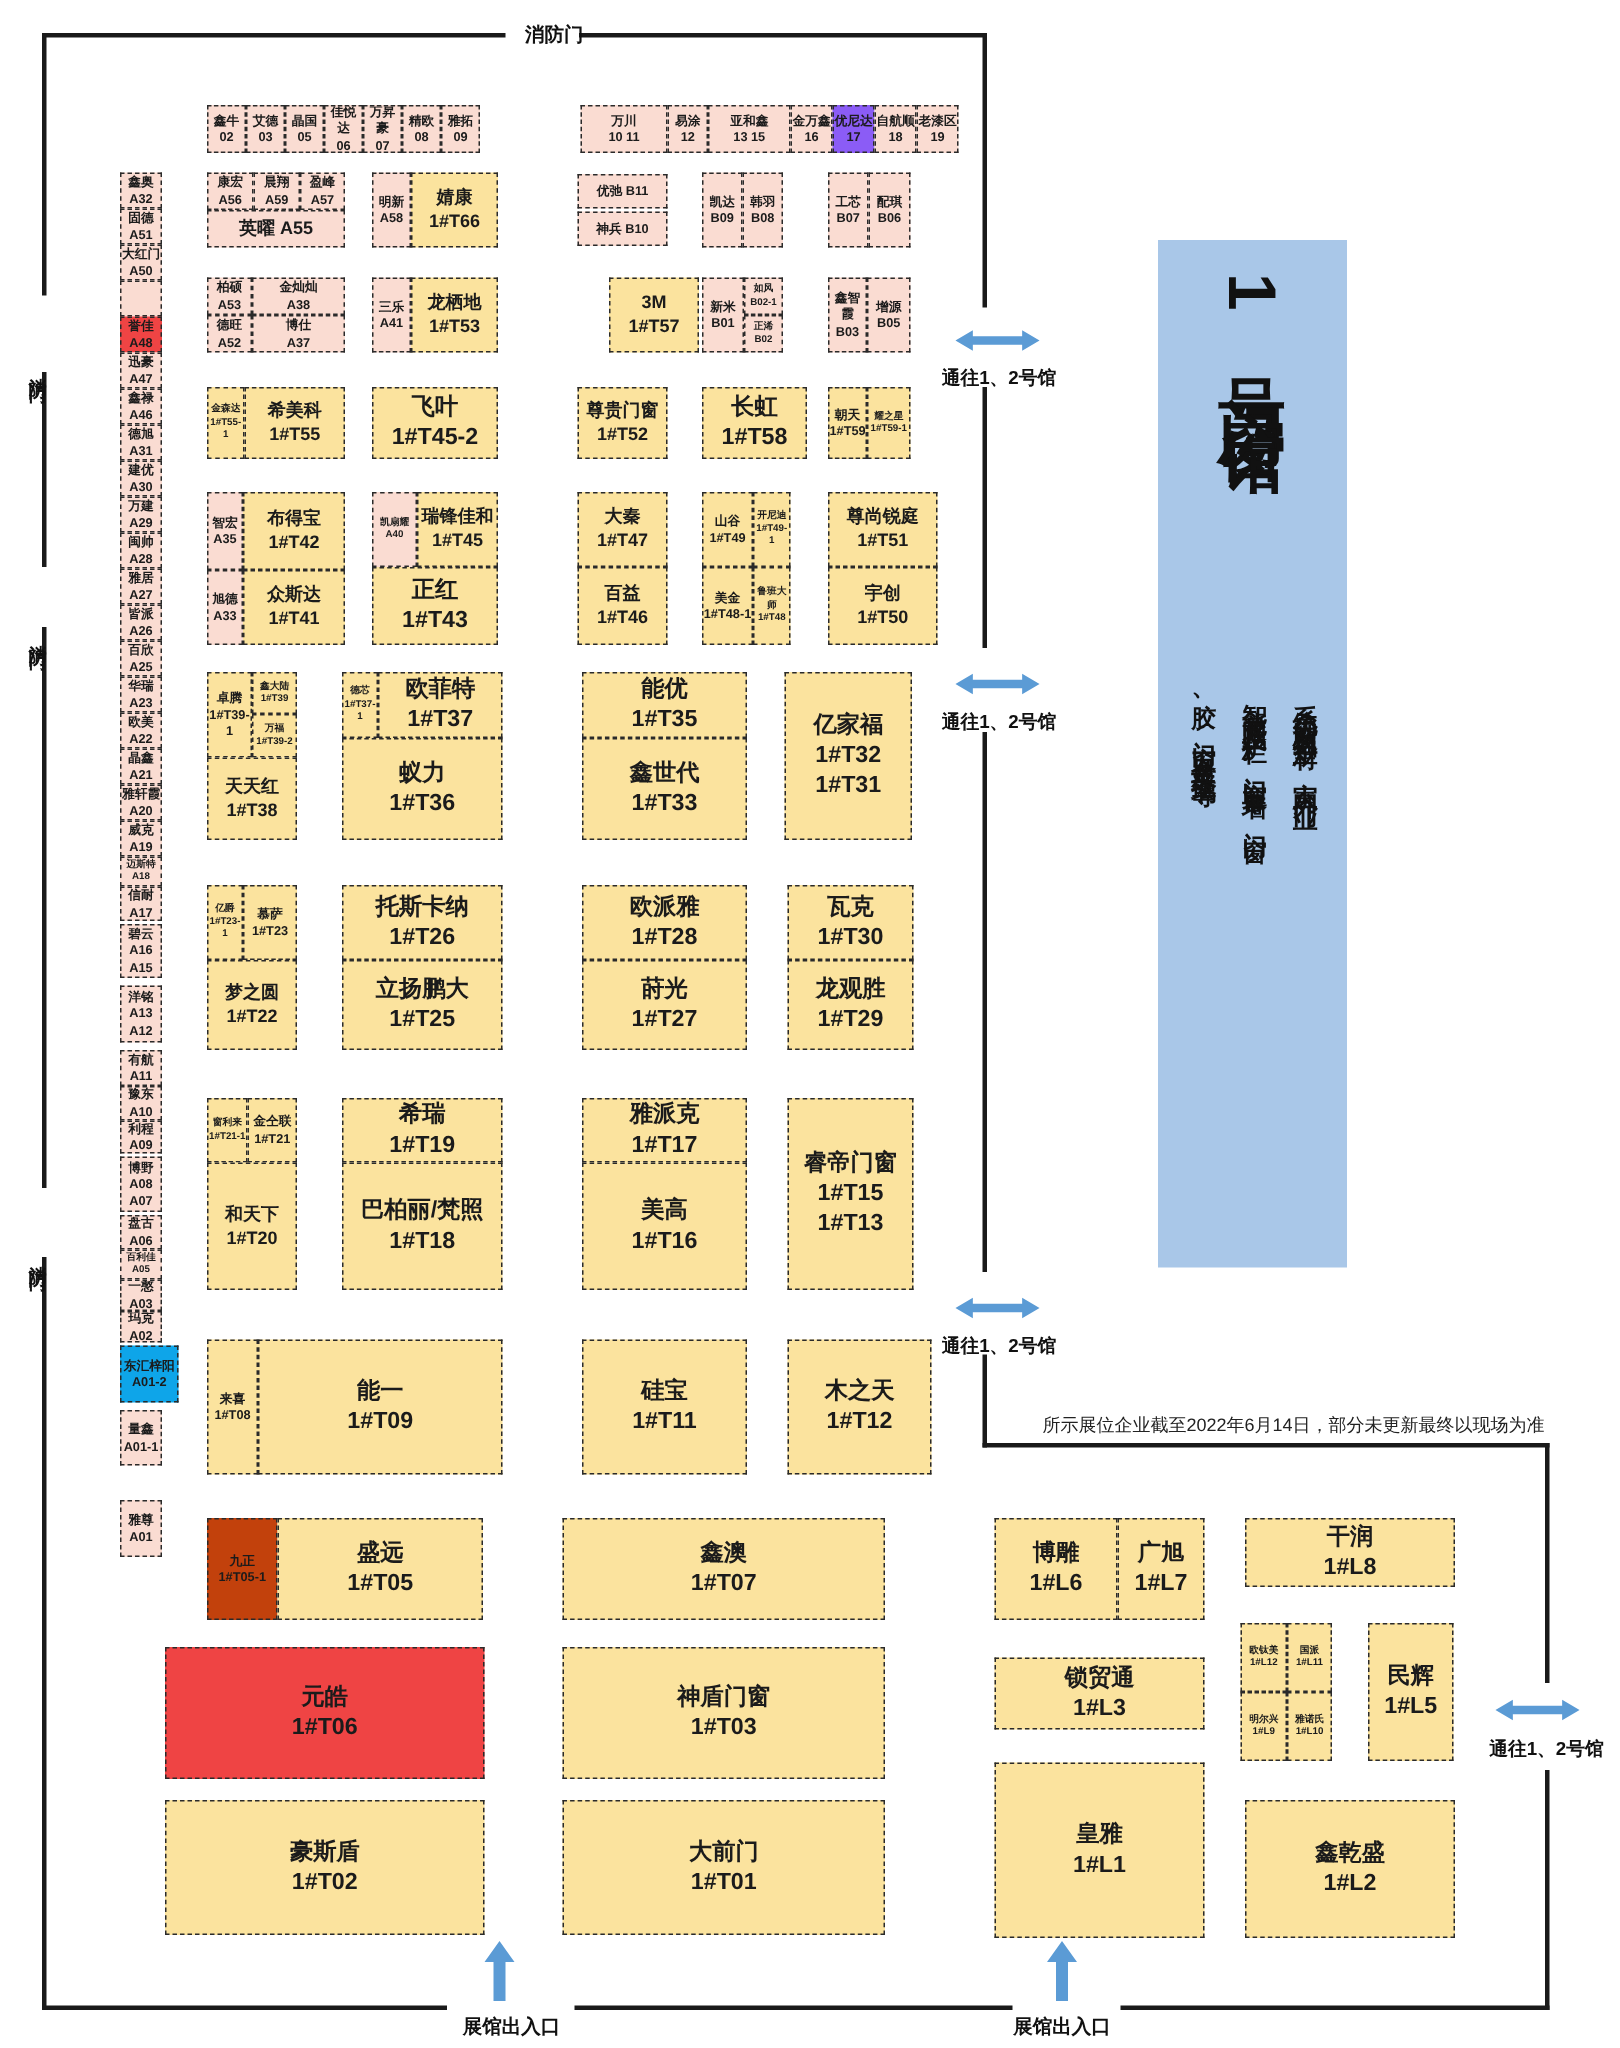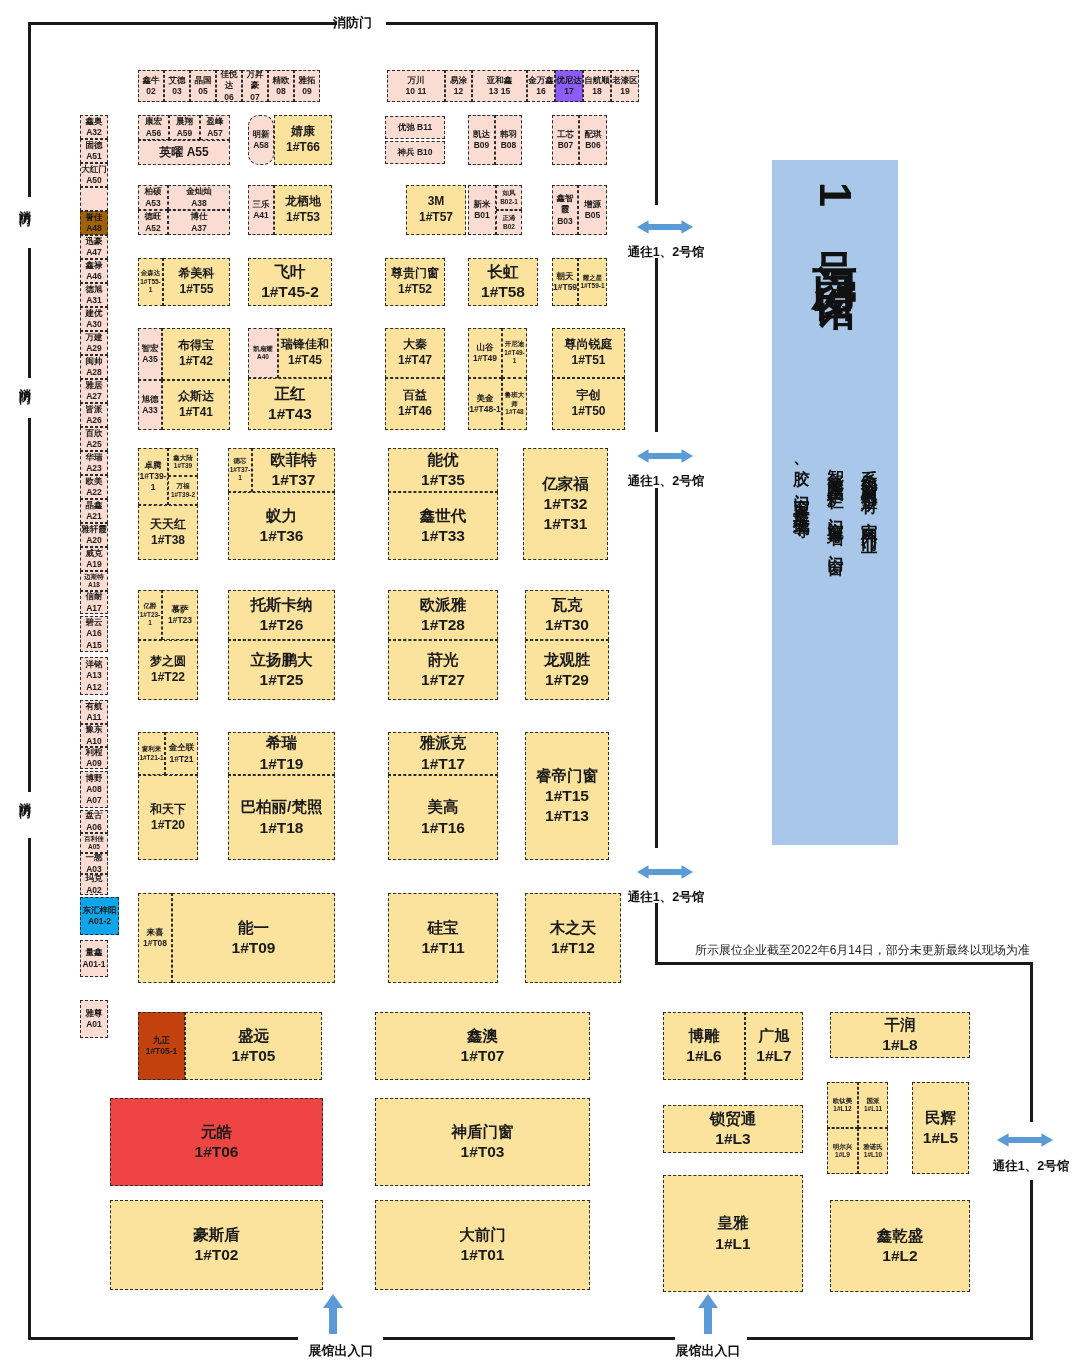--- a/index.html
+++ b/index.html
@@ -7,21 +7,21 @@
         font-family:"Liberation Sans","DejaVu Sans",sans-serif;color:#1b1b1b;overflow:hidden;}
   .wall{position:absolute;background:#1a1a1a;}
   .booth{position:absolute;box-sizing:border-box;border:1.5px dashed #2a2a2a;
          display:flex;flex-direction:column;align-items:center;justify-content:center;
          text-align:center;font-weight:600;line-height:1.3;overflow:hidden;}
   .booth div{width:100%;}
   .booth.lg{font-size:15.5px;}
   .booth.md{font-size:12px;}
   .booth.sm{font-size:8.5px;}
   .booth.xs{font-size:6.5px;}
-  .doorlabel{position:absolute;font-weight:bold;font-size:13px;color:#111;text-align:left;}
+  .doorlabel{position:absolute;font-weight:bold;font-size:13px;color:#111;text-align:right;}
   .vdoor{writing-mode:vertical-rl;letter-spacing:2px;font-size:12px;}
   .passage-label{position:absolute;font-weight:bold;font-size:12.5px;text-align:center;color:#111;}
   .exit-label{position:absolute;font-weight:bold;font-size:13px;text-align:center;color:#111;}
   .note{position:absolute;font-size:12px;color:#222;}
   .arrow{position:absolute;}
   #hall-panel{position:absolute;left:772px;top:160px;width:126px;height:685px;}
   #hall-title{position:absolute;top:22px;left:50%;transform:translateX(-50%);
      writing-mode:vertical-rl;font-size:45px;font-weight:bold;letter-spacing:10px;line-height:1.05;color:#111;}
   #hall-desc{position:absolute;top:296px;left:50%;transform:translateX(-50%);
      writing-mode:vertical-rl;font-size:16.5px;font-weight:bold;letter-spacing:4px;line-height:2.05;color:#111;}
@@ -168,21 +168,21 @@
         <div>A51</div>
       </div>
       <div class="booth sm" style="left: 80px; top: 163px; width: 28px; height: 24px; background: rgb(250, 220, 210);">
         <div>大红门</div>
         <div>A50</div>
       </div>
       <div class="booth sm" style="left: 80px; top: 187px; width: 28px; height: 24px; background: rgb(250, 220, 210); gap: 41px;">
         <div>冠帝</div>
         <div>A49</div>
       </div>
-      <div class="booth sm" style="left: 80px; top: 211px; width: 28px; height: 24px; background: #a16207;">
+      <div class="booth sm" style="left: 80px; top: 211px; width: 28px; height: 24px; background: #ef4444;">
         <div>誉佳</div>
         <div>A48</div>
       </div>
       <div class="booth sm" style="left: 80px; top: 235px; width: 28px; height: 24px; background: rgb(250, 220, 210);">
         <div>迅豪</div>
         <div>A47</div>
       </div>
       <div class="booth sm" style="left: 80px; top: 259px; width: 28px; height: 24px; background: rgb(250, 220, 210);">
         <div>鑫禄</div>
         <div>A46</div>
@@ -306,21 +306,21 @@
         <div>晨翔</div>
         <div>A59</div>
       </div>
       <div class="booth sm" style="left: 200px; top: 115px; width: 30px; height: 25px; background: rgb(250, 220, 210);">
         <div>盈峰</div>
         <div>A57</div>
       </div>
       <div class="booth md" style="left: 138px; top: 140px; width: 92px; height: 25px; background: rgb(250, 220, 210); align-items: center;">
         <div>英曜 A55</div>
       </div>
-      <div class="booth sm" style="left: 248px; top: 115px; width: 26px; height: 50px; background: rgb(250, 220, 210); border-radius: 11px;">
+      <div class="booth sm" style="left: 248px; top: 115px; width: 26px; height: 50px; background: rgb(250, 220, 210);">
         <div>明新</div>
         <div>A58</div>
       </div>
       <div class="booth md" style="left: 274px; top: 115px; width: 58px; height: 50px; background: rgb(251, 227, 158);">
         <div>婧康</div>
         <div>1#T66</div>
       </div>
       <div class="booth sm" style="left: 385px; top: 116px; width: 60px; height: 23px; background: rgb(250, 220, 210);">
         <div>优弛 B11</div>
       </div>

